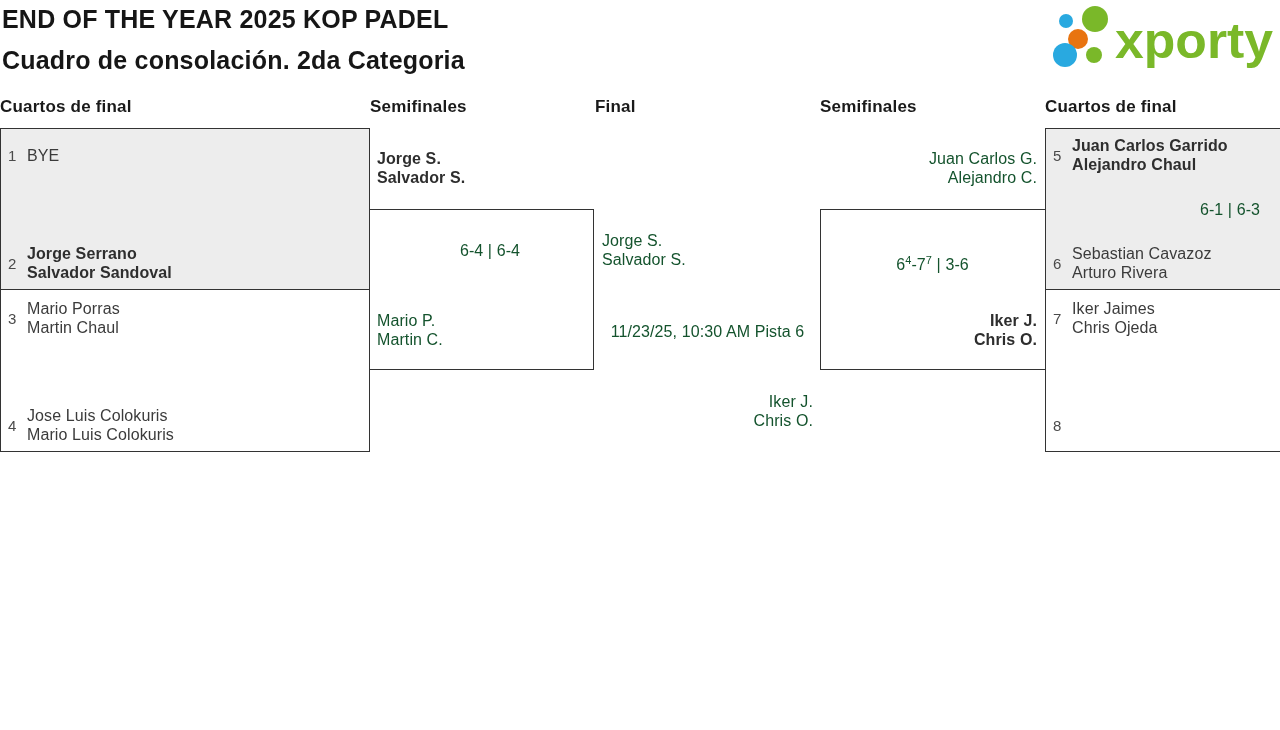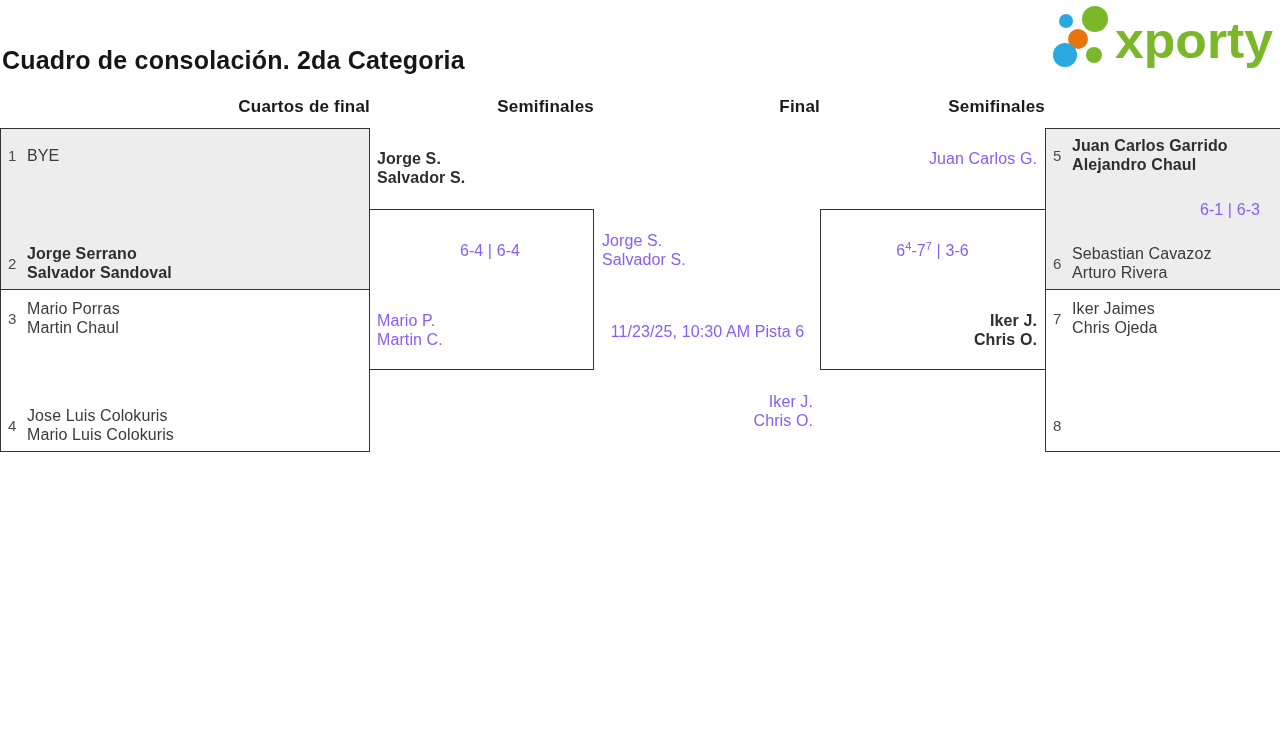--- a/index.html
+++ b/index.html
@@ -22,21 +22,21 @@
     letter-spacing: 0.2px;
     white-space: nowrap;
   }
   .round-header {
     position: absolute;
     top: 97px;
     height: 20px;
     font-size: 17px;
     font-weight: 600;
     color: #1a1a1a;
-    text-align: right;
+    text-align: left;
     letter-spacing: 0.2px;
     white-space: nowrap;
   }
   .box {
     position: absolute;
     box-sizing: border-box;
     border: 1px solid #333333;
     background: #ffffff;
   }
   .box.shaded { background: #ededed; }
@@ -61,34 +61,35 @@
     line-height: 19px;
     color: #3b3b3b;
     letter-spacing: 0.1px;
     white-space: nowrap;
   }
   .bold .names, .names.bold { font-weight: 700; color: #2e2e2e; }
   .txt {
     position: absolute;
     font-size: 16px;
     line-height: 19px;
-    color: #8b5cf6;
+    color: #14532d;
     letter-spacing: 0.1px;
     white-space: nowrap;
   }
   .txt.center { text-align: center; white-space: normal; }
   .txt.right { text-align: right; }
   .txt.bold { font-weight: 700; color: #2e2e2e; }
   .score sup { font-size: 11px; line-height: 0; }
 </style>
 </head>
 <body>
 
 <div class="page">
 
+  <div class="title-line" style="top:3px;">END OF THE YEAR 2025 KOP PADEL</div>
   <div class="title-line" style="top:36px;margin-top:8px;">Cuadro de consolación. 2da Categoria</div>
 
   <svg style="position:absolute; left:1048px; top:4px;" width="230" height="64" viewBox="0 0 230 64">
     <circle cx="18" cy="17" r="7" fill="#29a9e0"></circle>
     <circle cx="47" cy="15" r="13" fill="#7ab829"></circle>
     <circle cx="30" cy="35" r="10" fill="#e87410"></circle>
     <circle cx="17" cy="51" r="12" fill="#29a9e0"></circle>
     <circle cx="46" cy="51" r="8" fill="#7ab829"></circle>
     <text x="67" y="54" font-size="50" font-weight="700" textLength="158" lengthAdjust="spacingAndGlyphs" font-family="Liberation Sans, DejaVu Sans, sans-serif" fill="#7ab829">xporty</text>
   </svg>
@@ -151,22 +152,23 @@
     <div>Salvador S.</div>
   </div>
   <div class="txt center" style="left:595px; top:322px; width:225px;">11/23/25, 10:30 AM Pista 6</div>
   <div class="txt right" style="left:595px; top:392px; width:218px;">
     <div>Iker J.</div>
     <div>Chris O.</div>
   </div>
 
   <div class="txt right" style="left:820px; top:149px; width:217px;">
     <div>Juan Carlos G.</div>
-  </div>
-  <div class="txt center score" style="left:820px; top:241px; width:225px;"><span>6</span><sup>4</sup><span>-7</span><sup>7</sup><span> | 3-6</span></div>
+    <div>Alejandro C.</div>
+  </div>
+  <div class="txt center score" style="left:820px; top:255px; width:225px;"><span>6</span><sup>4</sup><span>-7</span><sup>7</sup><span> | 3-6</span></div>
   <div class="txt right bold" style="left:820px; top:311px; width:217px;">
     <div>Iker J.</div>
     <div>Chris O.</div>
   </div>
 
   <div class="team-row bold" style="left:1053px; top:136px;">
     <div class="seed">5</div>
     <div class="names">
       <div>Juan Carlos Garrido</div>
       <div>Alejandro Chaul</div>

